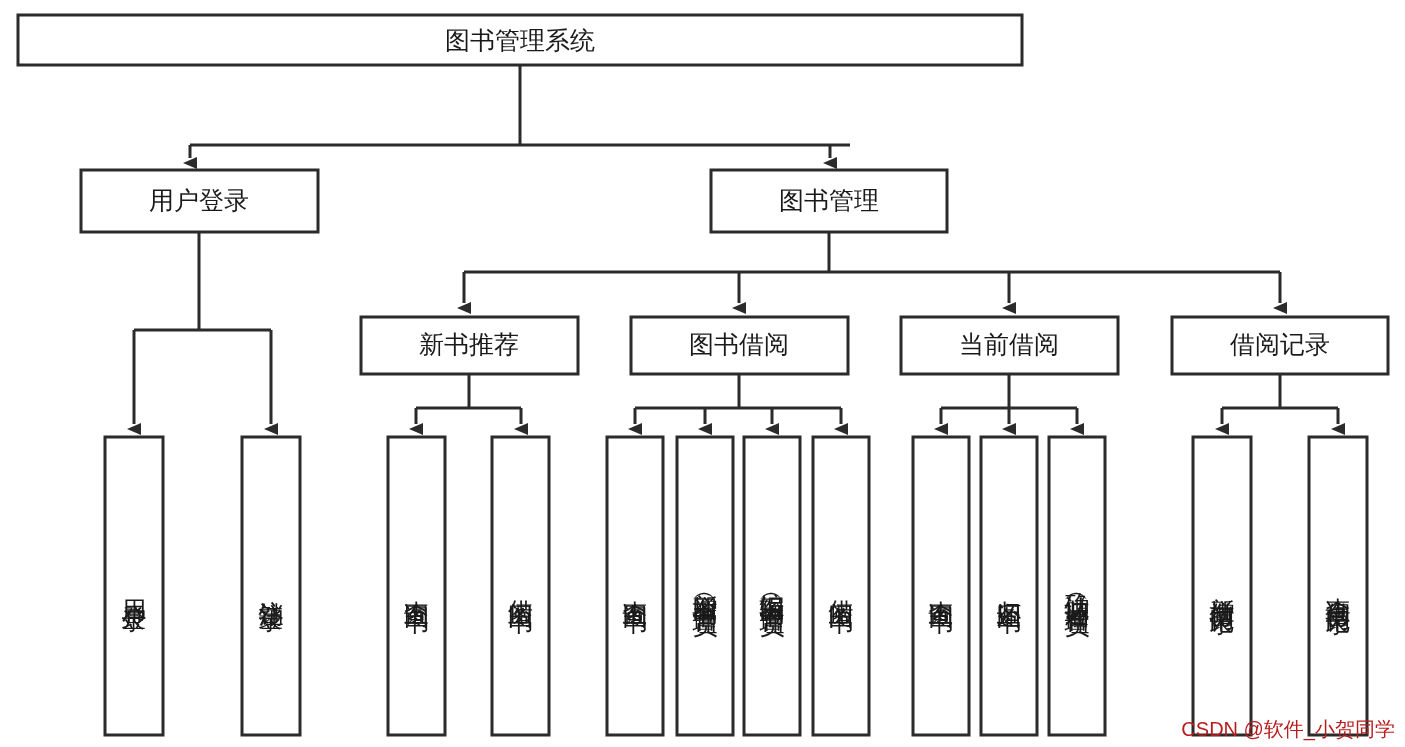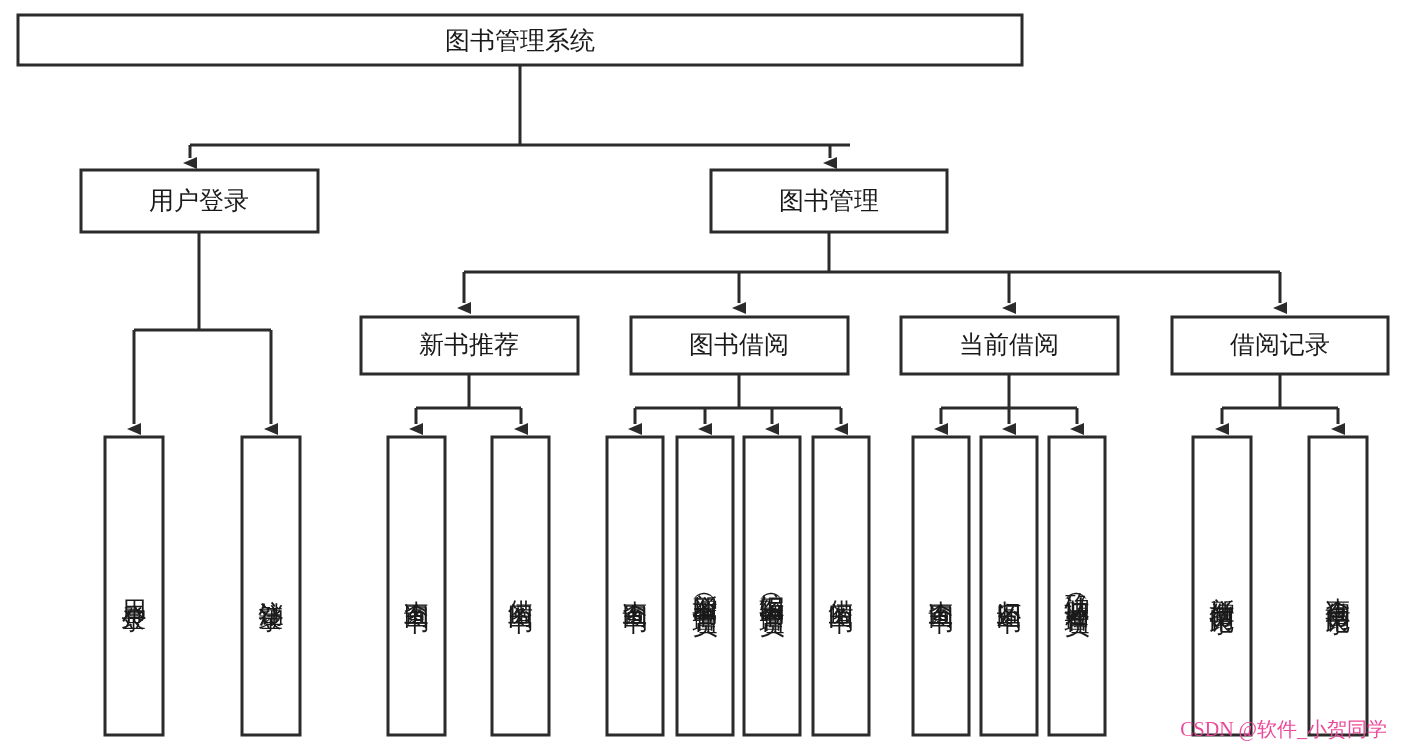--- a/index.html
+++ b/index.html
@@ -52,25 +52,25 @@
     font-family: "Liberation Sans", "DejaVu Sans", sans-serif;
     font-size: 25px;
     line-height: 1.16;
     letter-spacing: 3px;
     color: #1a1a1a;
     white-space: nowrap;
     pointer-events: none;
   }
   .watermark {
     position: absolute;
-    right: 18px;
+    right: 10px;
     bottom: 4px;
-    font-family: Liberation Serif, serif;
+    font-family: Liberation Sans, sans-serif;
     font-size: 20px;
-    color: #ec4899;
+    color: #b91c1c;
     white-space: nowrap;
     user-select: none;
   }
 </style>
 </head>
 <body>
 
 <div id="chart-root">
 
   <svg width="1405" height="747" viewBox="0 0 1405 747">

